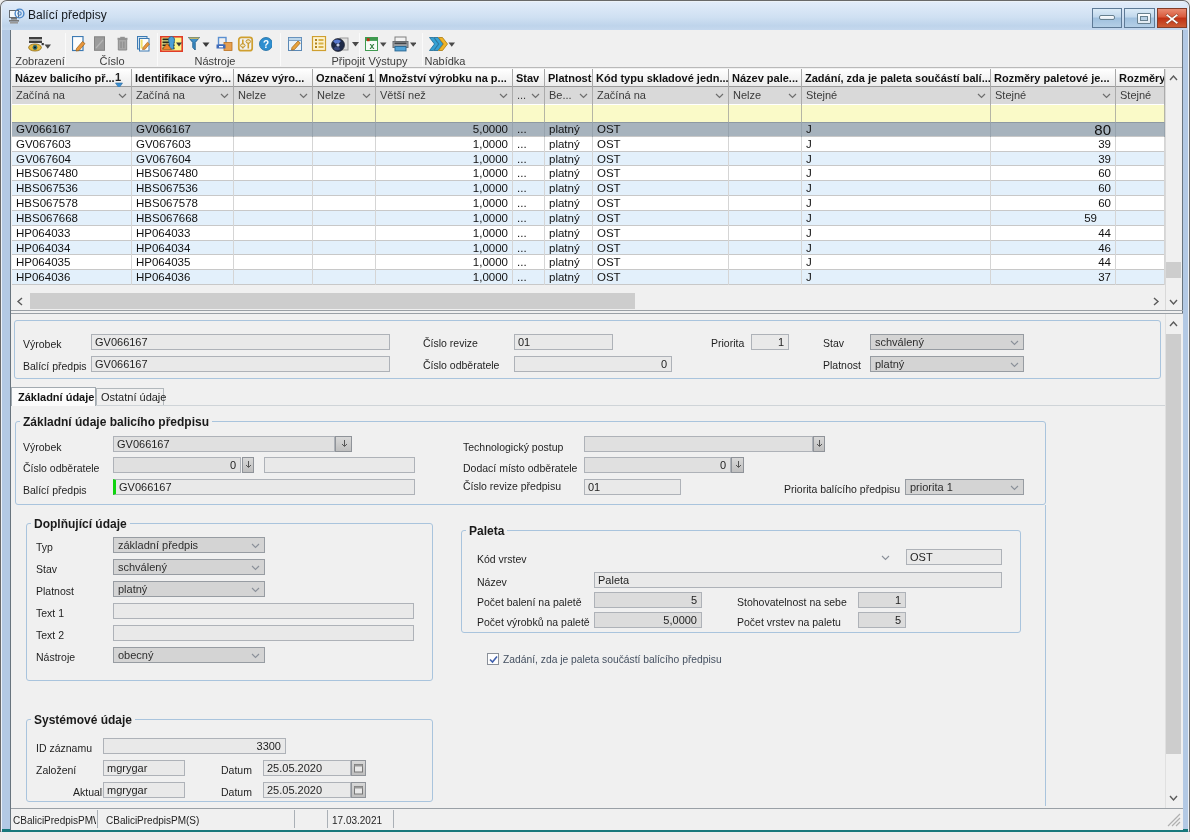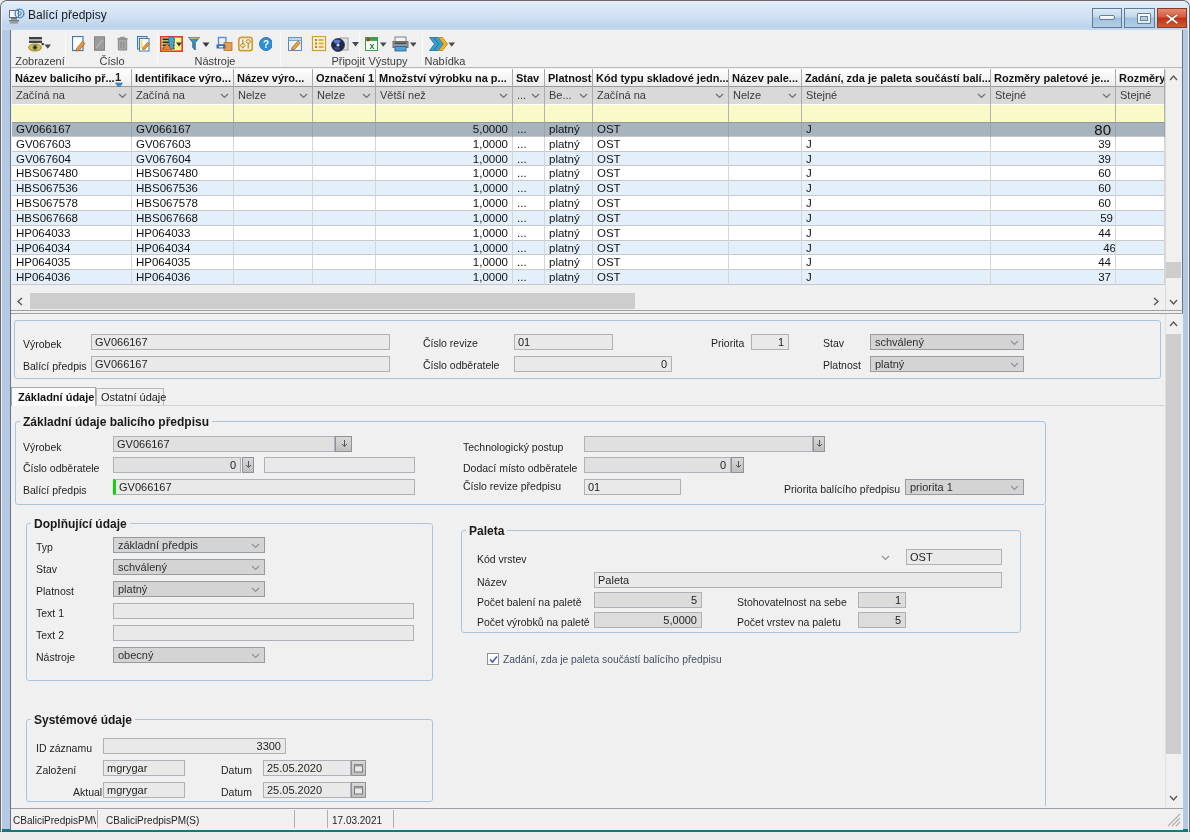--- a/index.html
+++ b/index.html
@@ -350,21 +350,21 @@
 <div class="abs" style="left:1115px;top:196px;width:1px;height:15px;background:#d5d5d5;"></div>
 <div class="abs" style="left:1164px;top:196px;width:1px;height:15px;background:#d5d5d5;"></div>
 <div class="abs" style="left:12px;top:211px;width:1153px;height:15px;background:#e3f0fb;border-bottom:1px solid #c8c8c8;"></div>
 <div class="abs" style="left:12px;top:211px;width:120px;height:15px;font-size:11.5px;color:#111;line-height:15px;padding-left:4px;white-space:nowrap;overflow:hidden;">HBS067668</div>
 <div class="abs" style="left:132px;top:211px;width:102px;height:15px;font-size:11.5px;color:#111;line-height:15px;padding-left:4px;white-space:nowrap;overflow:hidden;">HBS067668</div>
 <div class="abs" style="left:376px;top:211px;width:137px;height:15px;font-size:11.5px;color:#111;line-height:15px;text-align:right;padding-right:5px;white-space:nowrap;overflow:hidden;">1,0000</div>
 <div class="abs" style="left:513px;top:211px;width:32px;height:15px;font-size:11.5px;color:#111;line-height:15px;padding-left:4px;white-space:nowrap;overflow:hidden;">...</div>
 <div class="abs" style="left:545px;top:211px;width:48px;height:15px;font-size:11.5px;color:#111;line-height:15px;padding-left:4px;white-space:nowrap;overflow:hidden;">platný</div>
 <div class="abs" style="left:593px;top:211px;width:136px;height:15px;font-size:11.5px;color:#111;line-height:15px;padding-left:4px;white-space:nowrap;overflow:hidden;">OST</div>
 <div class="abs" style="left:802px;top:211px;width:189px;height:15px;font-size:11.5px;color:#111;line-height:15px;padding-left:4px;white-space:nowrap;overflow:hidden;">J</div>
-<div class="abs" style="left:991px;top:211px;width:125px;height:15px;font-size:11.5px;color:#111;line-height:15px;text-align:right;padding-right:3px;white-space:nowrap;overflow:hidden;">59</div>
+<div class="abs" style="left:991px;top:211px;width:125px;height:15px;font-size:11.5px;color:#111;line-height:15px;text-align:right;padding-right:19px;white-space:nowrap;overflow:hidden;">59</div>
 <div class="abs" style="left:131px;top:211px;width:1px;height:15px;background:#d5d5d5;"></div>
 <div class="abs" style="left:233px;top:211px;width:1px;height:15px;background:#d5d5d5;"></div>
 <div class="abs" style="left:312px;top:211px;width:1px;height:15px;background:#d5d5d5;"></div>
 <div class="abs" style="left:375px;top:211px;width:1px;height:15px;background:#d5d5d5;"></div>
 <div class="abs" style="left:512px;top:211px;width:1px;height:15px;background:#d5d5d5;"></div>
 <div class="abs" style="left:544px;top:211px;width:1px;height:15px;background:#d5d5d5;"></div>
 <div class="abs" style="left:592px;top:211px;width:1px;height:15px;background:#d5d5d5;"></div>
 <div class="abs" style="left:728px;top:211px;width:1px;height:15px;background:#d5d5d5;"></div>
 <div class="abs" style="left:801px;top:211px;width:1px;height:15px;background:#d5d5d5;"></div>
 <div class="abs" style="left:990px;top:211px;width:1px;height:15px;background:#d5d5d5;"></div>
@@ -392,21 +392,21 @@
 <div class="abs" style="left:1115px;top:226px;width:1px;height:15px;background:#d5d5d5;"></div>
 <div class="abs" style="left:1164px;top:226px;width:1px;height:15px;background:#d5d5d5;"></div>
 <div class="abs" style="left:12px;top:241px;width:1153px;height:14px;background:#e3f0fb;border-bottom:1px solid #c8c8c8;"></div>
 <div class="abs" style="left:12px;top:241px;width:120px;height:14px;font-size:11.5px;color:#111;line-height:14px;padding-left:4px;white-space:nowrap;overflow:hidden;">HP064034</div>
 <div class="abs" style="left:132px;top:241px;width:102px;height:14px;font-size:11.5px;color:#111;line-height:14px;padding-left:4px;white-space:nowrap;overflow:hidden;">HP064034</div>
 <div class="abs" style="left:376px;top:241px;width:137px;height:14px;font-size:11.5px;color:#111;line-height:14px;text-align:right;padding-right:5px;white-space:nowrap;overflow:hidden;">1,0000</div>
 <div class="abs" style="left:513px;top:241px;width:32px;height:14px;font-size:11.5px;color:#111;line-height:14px;padding-left:4px;white-space:nowrap;overflow:hidden;">...</div>
 <div class="abs" style="left:545px;top:241px;width:48px;height:14px;font-size:11.5px;color:#111;line-height:14px;padding-left:4px;white-space:nowrap;overflow:hidden;">platný</div>
 <div class="abs" style="left:593px;top:241px;width:136px;height:14px;font-size:11.5px;color:#111;line-height:14px;padding-left:4px;white-space:nowrap;overflow:hidden;">OST</div>
 <div class="abs" style="left:802px;top:241px;width:189px;height:14px;font-size:11.5px;color:#111;line-height:14px;padding-left:4px;white-space:nowrap;overflow:hidden;">J</div>
-<div class="abs" style="left:991px;top:241px;width:125px;height:14px;font-size:11.5px;color:#111;line-height:14px;text-align:right;white-space:nowrap;overflow:hidden;">46</div>
+<div class="abs" style="left:991px;top:241px;width:125px;height:14px;font-size:11.5px;color:#111;line-height:14px;text-align:right;padding-right:5px;white-space:nowrap;overflow:hidden;">46</div>
 <div class="abs" style="left:131px;top:241px;width:1px;height:14px;background:#d5d5d5;"></div>
 <div class="abs" style="left:233px;top:241px;width:1px;height:14px;background:#d5d5d5;"></div>
 <div class="abs" style="left:312px;top:241px;width:1px;height:14px;background:#d5d5d5;"></div>
 <div class="abs" style="left:375px;top:241px;width:1px;height:14px;background:#d5d5d5;"></div>
 <div class="abs" style="left:512px;top:241px;width:1px;height:14px;background:#d5d5d5;"></div>
 <div class="abs" style="left:544px;top:241px;width:1px;height:14px;background:#d5d5d5;"></div>
 <div class="abs" style="left:592px;top:241px;width:1px;height:14px;background:#d5d5d5;"></div>
 <div class="abs" style="left:728px;top:241px;width:1px;height:14px;background:#d5d5d5;"></div>
 <div class="abs" style="left:801px;top:241px;width:1px;height:14px;background:#d5d5d5;"></div>
 <div class="abs" style="left:990px;top:241px;width:1px;height:14px;background:#d5d5d5;"></div>

